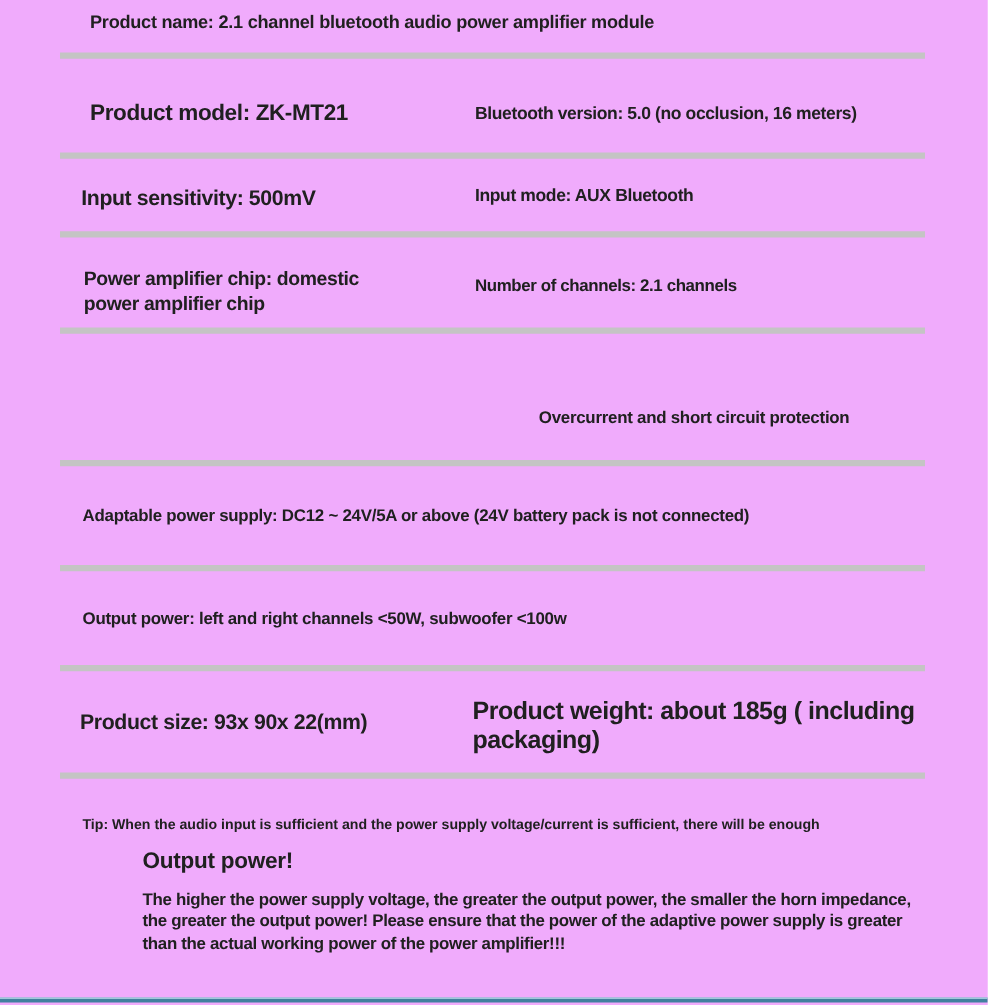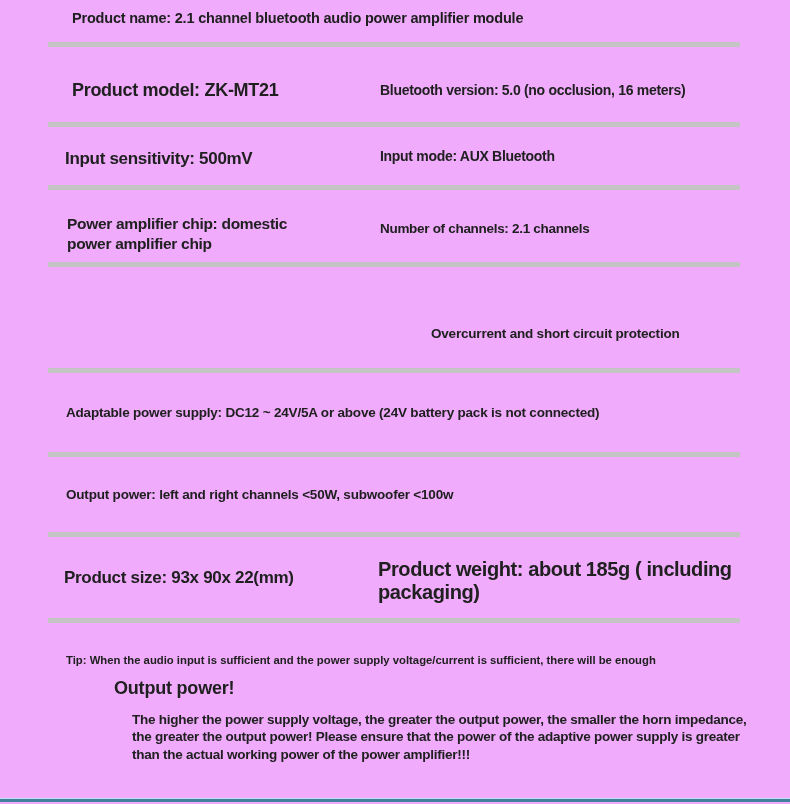--- a/index.html
+++ b/index.html
@@ -72,17 +72,17 @@
 
   <div class="divider" style="top:532px;"></div>
 
   <div class="cell f17" style="left:64px;top:568px;">Product size: 93x 90x 22(mm)</div>
   <div class="wrapcell f20" style="left:378px;top:558px;width:360px;">Product weight: about 185g ( including packaging)</div>
 
   <div class="divider" style="top:618px;"></div>
 
   <div class="cell f11" style="left:66px;top:654px;">Tip: When the audio input is sufficient and the power supply voltage/current is sufficient, there will be enough</div>
   <div class="cell f18h" style="left:114px;top:678px;">Output power!</div>
-  <div class="wrapcell fbody" style="left:132px;top:711px;width:632px;">The higher the power supply voltage, the greater the output power, the smaller the horn impedance, the greater the output power! Please ensure that the power of the adaptive power supply is greater than the actual working power of the power amplifier!!!</div>
+  <div class="wrapcell fbody" style="left:114px;top:711px;width:632px;">The higher the power supply voltage, the greater the output power, the smaller the horn impedance, the greater the output power! Please ensure that the power of the adaptive power supply is greater than the actual working power of the power amplifier!!!</div>
 
   <div class="bottom-line"></div>
 
 </div>
 
 </body></html>

